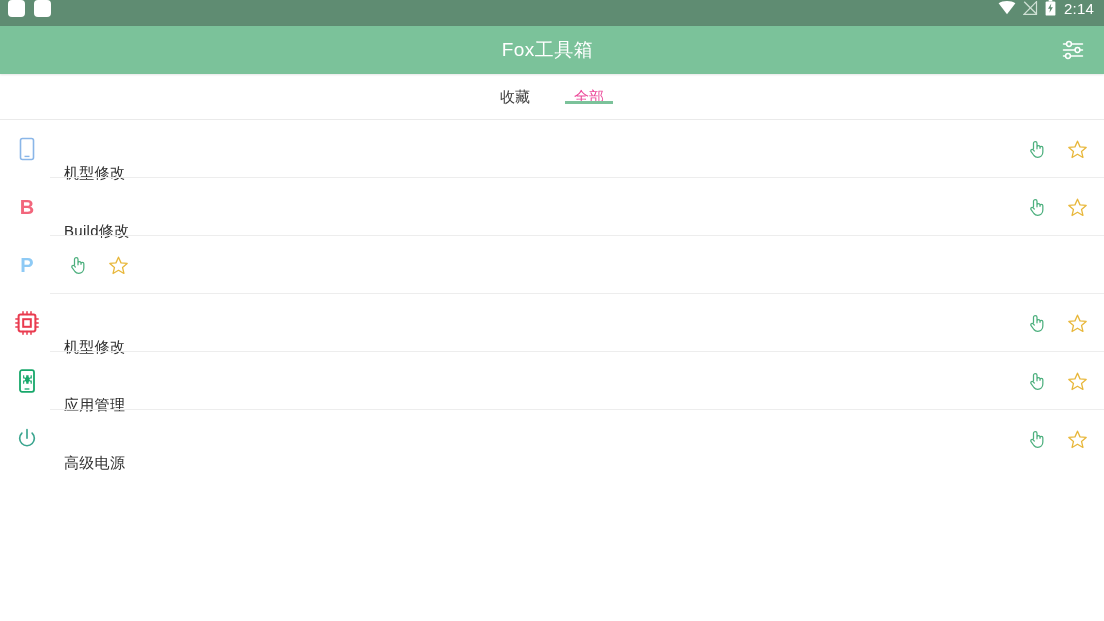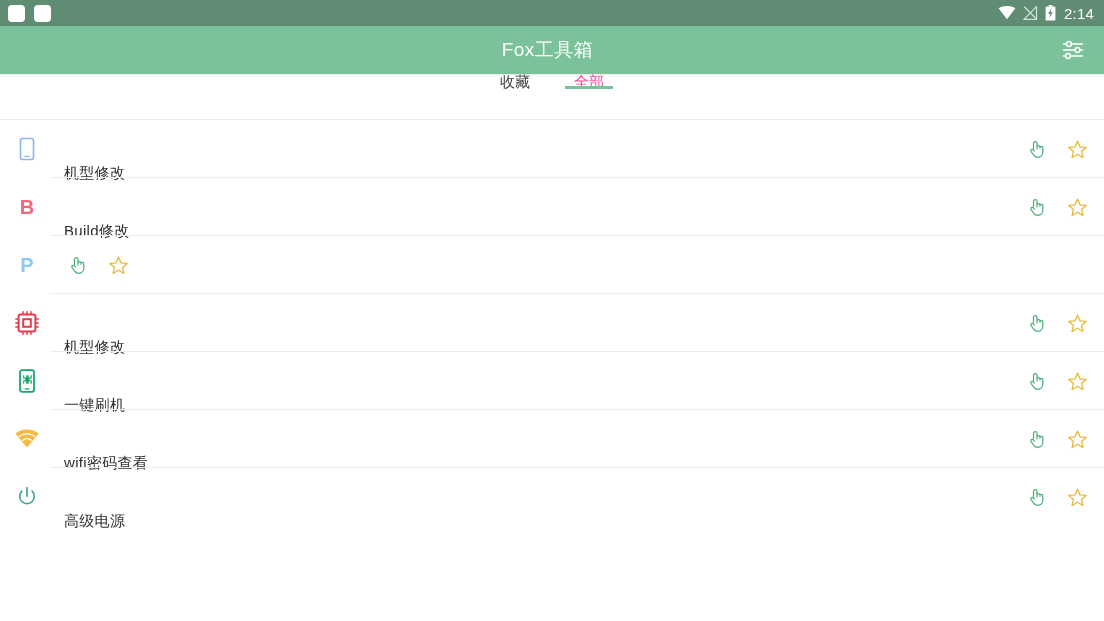--- a/index.html
+++ b/index.html
@@ -9,21 +9,21 @@
     overflow: hidden;
     background: #ffffff;
     font-family: "Liberation Sans", "DejaVu Sans", sans-serif;
   }
 
   
   .status-bar {
     height: 26px;
     background: #5f8c72;
     display: flex;
-    align-items: center;
+    align-items: flex-start;
     justify-content: space-between;
     padding: 0 10px 0 8px;
   }
   .status-left { display: flex; align-items: center; gap: 9px; }
   .notif-dot {
     width: 17px; height: 17px;
     background: #ffffff;
     border-radius: 4px;
   }
   .status-right {
@@ -63,21 +63,21 @@
     display: flex; align-items: center; justify-content: center;
     cursor: pointer;
     z-index: 2;
   }
 
   
   .tab-bar {
     height: 46px;
     background: #ffffff;
     display: flex;
-    align-items: flex-start;
+    align-items: center;
     justify-content: center;
     gap: 26px;
     border-bottom: 1px solid #eaeaea;
   }
   .tab {
     display: flex;
     flex-direction: column;
     align-items: center;
     justify-content: center;
     position: relative;
@@ -305,58 +305,35 @@
   </div>
 
   <div class="list-item">
     <span class="item-icon">
       <svg width="22" height="24" viewBox="0 0 22 24">
         <rect x="4" y="1.2" width="14" height="21.6" rx="2" fill="none" stroke="#18a86b" stroke-width="1.8"></rect>
         <line x1="8.6" y1="20" x2="13.4" y2="20" stroke="#18a86b" stroke-width="1.3"></line>
         <path d="M10.2 6.2h2.4v1.5a1 1 0 0 0 2 0V6.2h1.2v3.3h-1.3a1 1 0 0 0 0 2h1.3v3.2h-1.2v-1.4a1 1 0 0 0-2 0v1.4h-2.4v-1.4a1 1 0 0 0-2 0v1.4H7.1v-3.2h1.1a1 1 0 0 0 0-2H7.1V6.2h1.1v1.5a1 1 0 0 0 2 0V6.2Z" fill="#18a86b"></path>
       </svg>
     </span>
-    <span class="item-label">一键刷机</span>
-    <span class="item-actions">
-      <span class="act-btn">
-        <svg width="20" height="20" viewBox="0 0 24 24">
-            <path d="M9 11.5V5.2a2.1 2.1 0 1 1 4.2 0v6.6m0-2.2a1.8 1.8 0 0 1 3.6 0v1.6m0-.7a1.7 1.7 0 0 1 3.4 0v5.2c0 3.5-2.6 6.2-6.1 6.2-2 0-3.5-.7-4.6-2.1l-3.4-4.6c-.6-.9-.4-2 .5-2.5.8-.5 1.8-.3 2.4.5l1 1.3" fill="none" stroke="#4caf7d" stroke-width="1.5" stroke-linecap="round" stroke-linejoin="round"></path>
-          </svg>
-      </span>
-      <span class="act-btn">
-        <svg width="21" height="21" viewBox="0 0 24 24">
-            <path d="M12 2.5 14.9 9l7 .6-5.3 4.6 1.6 6.9L12 17.4 5.8 21.1l1.6-6.9L2.1 9.6l7-.6L12 2.5Z" fill="none" stroke="#e8b73a" stroke-width="1.5" stroke-linejoin="round"></path>
-          </svg>
-      </span>
-    </span>
-  </div>
-
-  <div class="list-item">
-    <span class="item-icon">
-      <svg width="26" height="20" viewBox="0 0 26 20">
-        <path d="M13 18.6 24.6 4.4C21.5 1.8 17.5 0.4 13 0.4S4.5 1.8 1.4 4.4L13 18.6Z" fill="#f5ba46"></path>
-        <path d="M13 18.6 24.6 4.4C21.5 1.8 17.5 0.4 13 0.4S4.5 1.8 1.4 4.4" fill="none" stroke="#ffffff" stroke-width="0"></path>
-        <path d="M5 7.4C7.2 5.7 9.9 4.8 13 4.8s5.8 0.9 8 2.6" fill="none" stroke="#ffffff" stroke-width="1.3"></path>
-        <path d="M8.4 11.4c1.3-1.1 2.9-1.7 4.6-1.7s3.3 0.6 4.6 1.7" fill="none" stroke="#ffffff" stroke-width="1.3"></path>
-      </svg>
-    </span>
-    <span class="item-label">wifi密码查看</span>
-    <span class="item-actions">
-      <span class="act-btn">
-        <svg width="20" height="20" viewBox="0 0 24 24">
-            <path d="M9 11.5V5.2a2.1 2.1 0 1 1 4.2 0v6.6m0-2.2a1.8 1.8 0 0 1 3.6 0v1.6m0-.7a1.7 1.7 0 0 1 3.4 0v5.2c0 3.5-2.6 6.2-6.1 6.2-2 0-3.5-.7-4.6-2.1l-3.4-4.6c-.6-.9-.4-2 .5-2.5.8-.5 1.8-.3 2.4.5l1 1.3" fill="none" stroke="#4caf7d" stroke-width="1.5" stroke-linecap="round" stroke-linejoin="round"></path>
-          </svg>
-      </span>
-      <span class="act-btn">
-        <svg width="21" height="21" viewBox="0 0 24 24">
-            <path d="M12 2.5 14.9 9l7 .6-5.3 4.6 1.6 6.9L12 17.4 5.8 21.1l1.6-6.9L2.1 9.6l7-.6L12 2.5Z" fill="none" stroke="#e8b73a" stroke-width="1.5" stroke-linejoin="round"></path>
-          </svg>
-      </span>
-    </span>
-  </div>
+    <span class="item-label">应用管理</span>
+    <span class="item-actions">
+      <span class="act-btn">
+        <svg width="20" height="20" viewBox="0 0 24 24">
+            <path d="M9 11.5V5.2a2.1 2.1 0 1 1 4.2 0v6.6m0-2.2a1.8 1.8 0 0 1 3.6 0v1.6m0-.7a1.7 1.7 0 0 1 3.4 0v5.2c0 3.5-2.6 6.2-6.1 6.2-2 0-3.5-.7-4.6-2.1l-3.4-4.6c-.6-.9-.4-2 .5-2.5.8-.5 1.8-.3 2.4.5l1 1.3" fill="none" stroke="#4caf7d" stroke-width="1.5" stroke-linecap="round" stroke-linejoin="round"></path>
+          </svg>
+      </span>
+      <span class="act-btn">
+        <svg width="21" height="21" viewBox="0 0 24 24">
+            <path d="M12 2.5 14.9 9l7 .6-5.3 4.6 1.6 6.9L12 17.4 5.8 21.1l1.6-6.9L2.1 9.6l7-.6L12 2.5Z" fill="none" stroke="#e8b73a" stroke-width="1.5" stroke-linejoin="round"></path>
+          </svg>
+      </span>
+    </span>
+  </div>
+
 
 
   <div class="list-item">
     <span class="item-icon">
       <svg width="22" height="22" viewBox="0 0 24 24">
         <path d="M6.4 5.6a8 8 0 1 0 11.2 0" fill="none" stroke="#3aa58f" stroke-width="1.8" stroke-linecap="round"></path>
         <line x1="12" y1="1.8" x2="12" y2="11.2" stroke="#3aa58f" stroke-width="1.8" stroke-linecap="round"></line>
       </svg>
     </span>
     <span class="item-label">高级电源</span>

